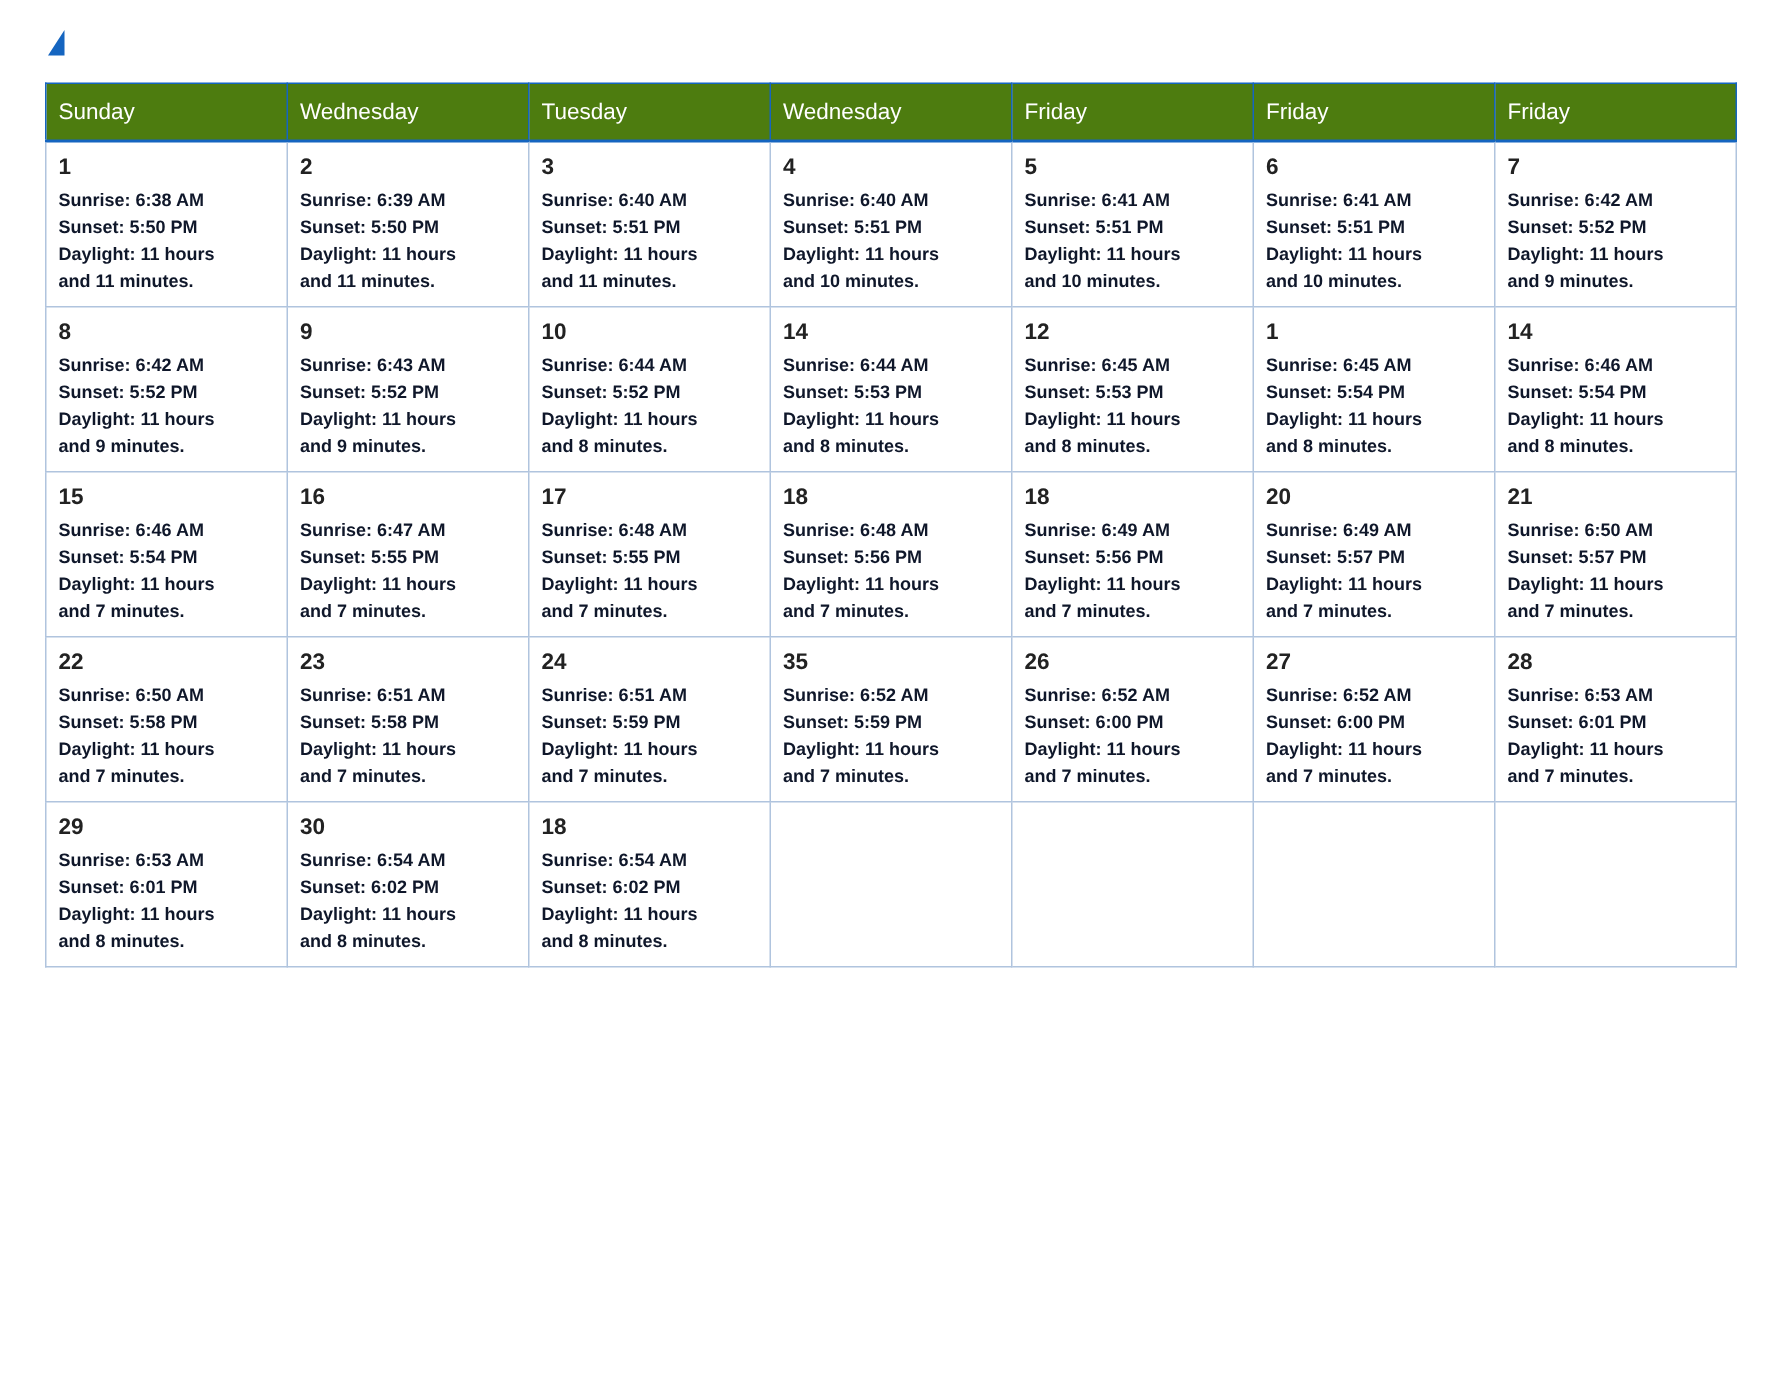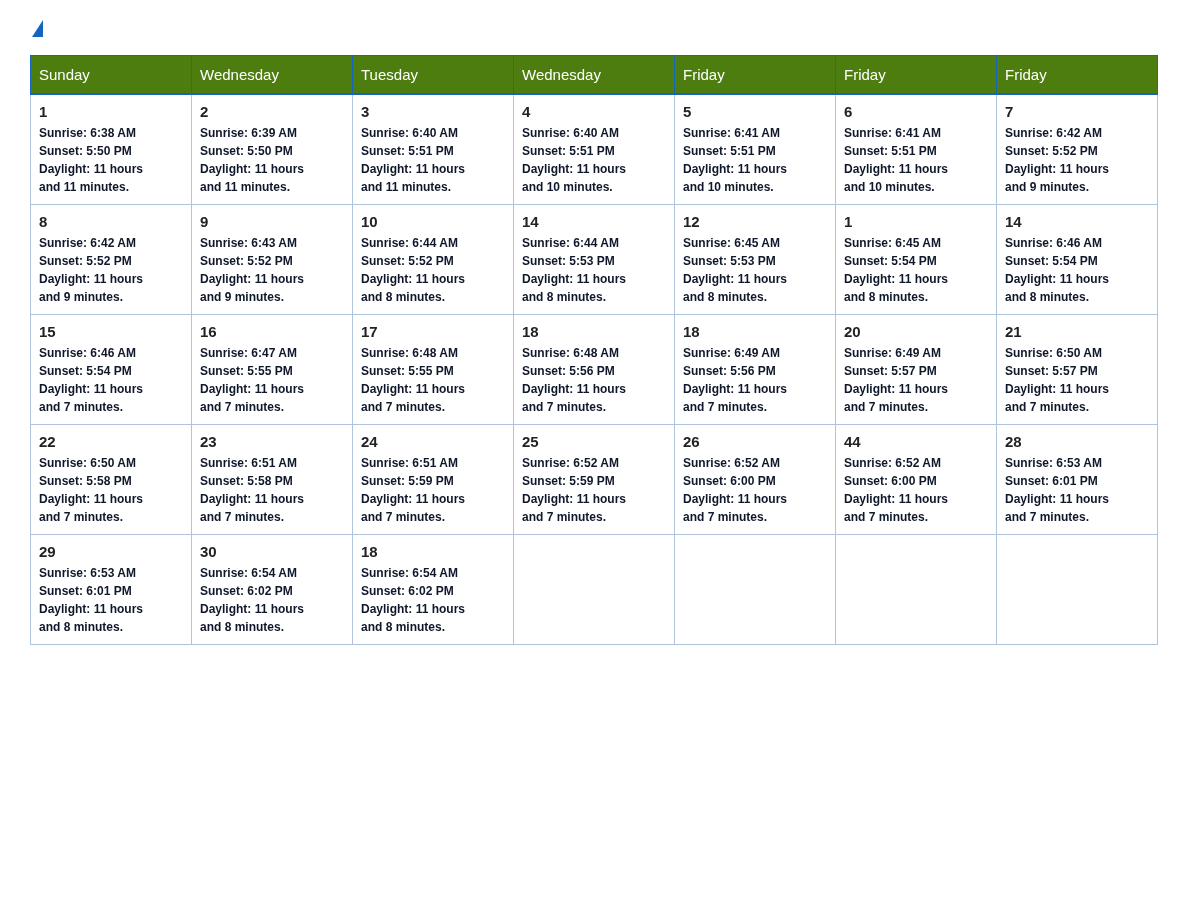--- a/index.html
+++ b/index.html
@@ -344,39 +344,39 @@
         <td>
         <div class="day-number">24</div>
         <div class="day-info">
           Sunrise: 6:51 AM<br>
           Sunset: 5:59 PM<br>
           Daylight: 11 hours<br>
           and 7 minutes.
         </div>
       </td>
         <td>
-        <div class="day-number">25</div>
+        <div class="day-number">35</div>
         <div class="day-info">
           Sunrise: 6:52 AM<br>
           Sunset: 5:59 PM<br>
           Daylight: 11 hours<br>
           and 7 minutes.
         </div>
       </td>
         <td>
         <div class="day-number">26</div>
         <div class="day-info">
           Sunrise: 6:52 AM<br>
           Sunset: 6:00 PM<br>
           Daylight: 11 hours<br>
           and 7 minutes.
         </div>
       </td>
         <td>
-        <div class="day-number">44</div>
+        <div class="day-number">27</div>
         <div class="day-info">
           Sunrise: 6:52 AM<br>
           Sunset: 6:00 PM<br>
           Daylight: 11 hours<br>
           and 7 minutes.
         </div>
       </td>
         <td>
         <div class="day-number">28</div>
         <div class="day-info">

